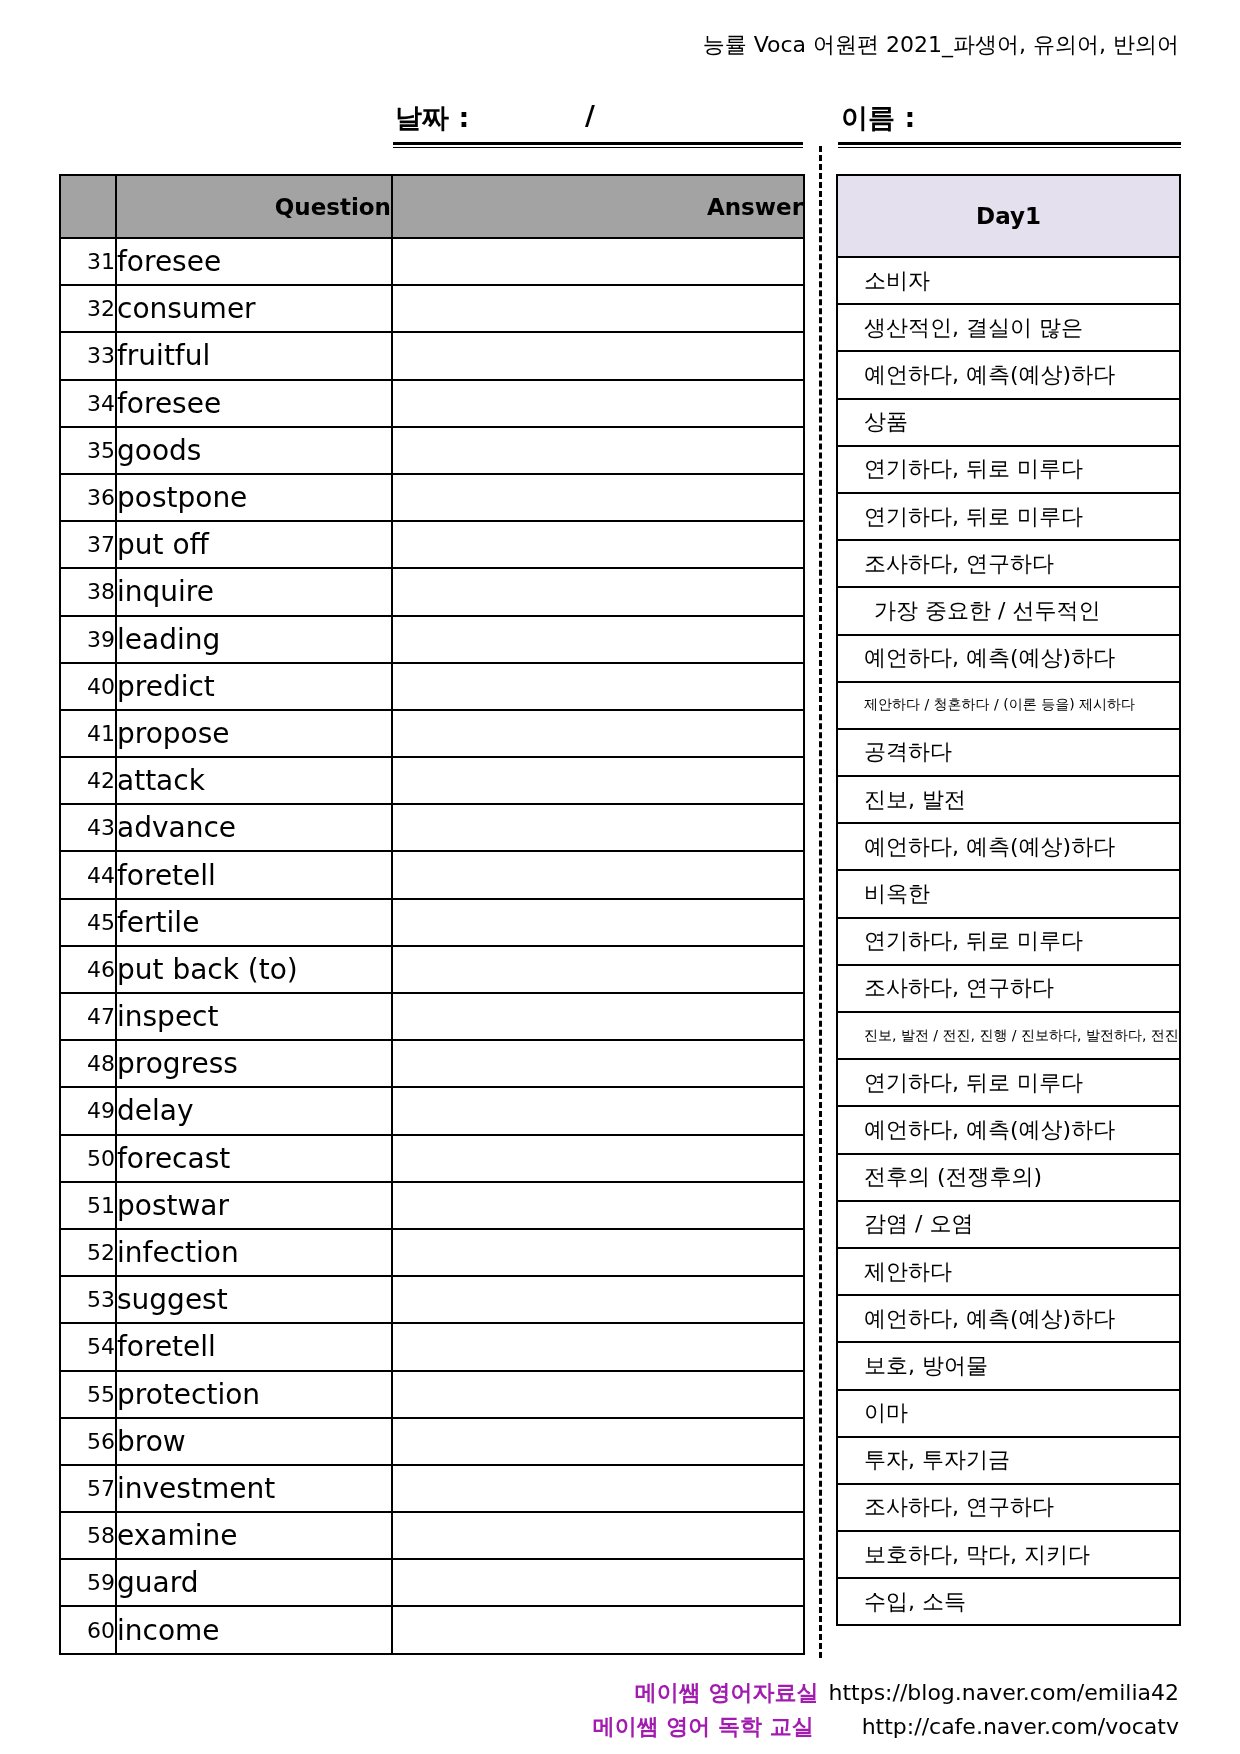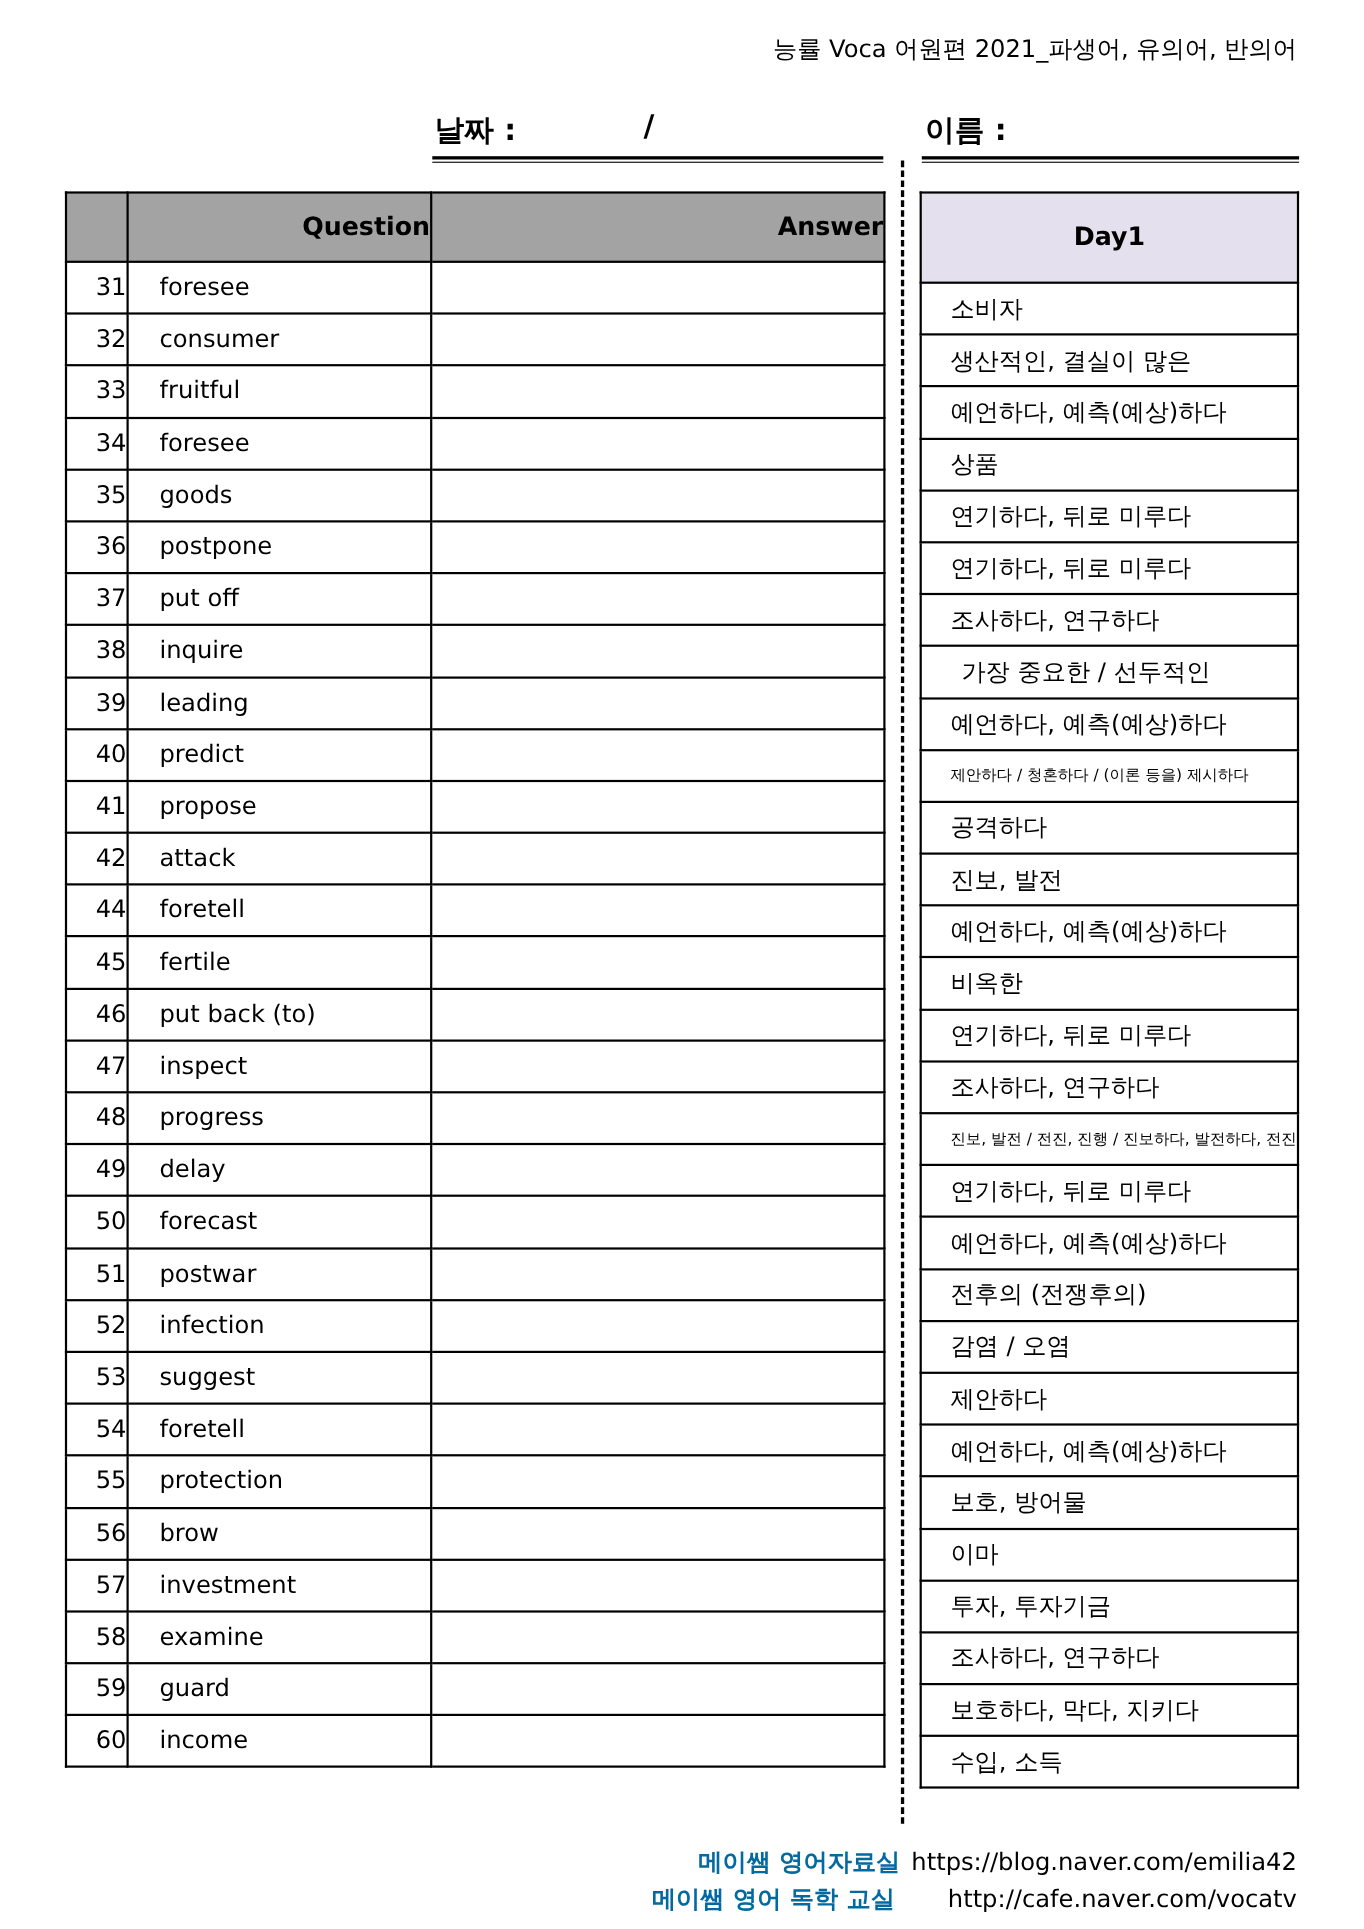--- a/index.html
+++ b/index.html
@@ -25,30 +25,30 @@
 
     table { border-collapse: collapse; position: absolute; table-layout: fixed; }
     td, th { border: 2px solid #000; height: 47.2px; font-weight: normal; }
 
     .q-table { left: 59px; top: 174px; width: 744px; }
     .q-table .col-num { width: 56px; }
     .q-table .col-q { width: 276px; }
     .q-table .col-a { width: 412px; }
     .q-table th { background: #a3a3a3; font-size: 23px; font-weight: bold; height: 63px; text-align: right; }
     .q-table td.num { text-align: right; font-size: 22px; }
-    .q-table td.word { padding-left: 28px; font-size: 22px; }
+    .q-table td.word { font-size: 28px; }
 
     .m-table { left: 836px; top: 174px; width: 345px; }
     .m-table th { background: #e4e0ee; font-size: 23px; font-weight: bold; height: 82px; text-align: center; }
     .m-table td { padding-left: 26px; font-size: 22px; white-space: nowrap; overflow: hidden; }
     .m-table td.small { font-size: 14px; }
     .m-table td.indent { padding-left: 36px; }
 
     .footer { position: absolute; right: 61px; font-size: 22px; white-space: nowrap; }
-    .footer .brand { color: #0369a1; font-weight: bold; margin-right: 10px; }
+    .footer .brand { color: #a21caf; font-weight: bold; margin-right: 10px; }
     .footer-1 { top: 1678px; }
     .footer-2 { top: 1712px; }
     .footer-2 .brand { margin-right: 48px; }
   </style>
 </head>
 <body>
 
 <div class="doc-title">능률 Voca 어원편 2021_파생어, 유의어, 반의어</div>
 
 <div class="date-field">
@@ -132,20 +132,25 @@
         <td class="num">41</td>
         <td class="word">propose</td>
         <td class="answer"></td>
       </tr>
       <tr>
         <td class="num">42</td>
         <td class="word">attack</td>
         <td class="answer"></td>
       </tr>
       <tr>
+        <td class="num">43</td>
+        <td class="word">advance</td>
+        <td class="answer"></td>
+      </tr>
+      <tr>
         <td class="num">44</td>
         <td class="word">foretell</td>
         <td class="answer"></td>
       </tr>
       <tr>
         <td class="num">45</td>
         <td class="word">fertile</td>
         <td class="answer"></td>
       </tr>
       <tr>

